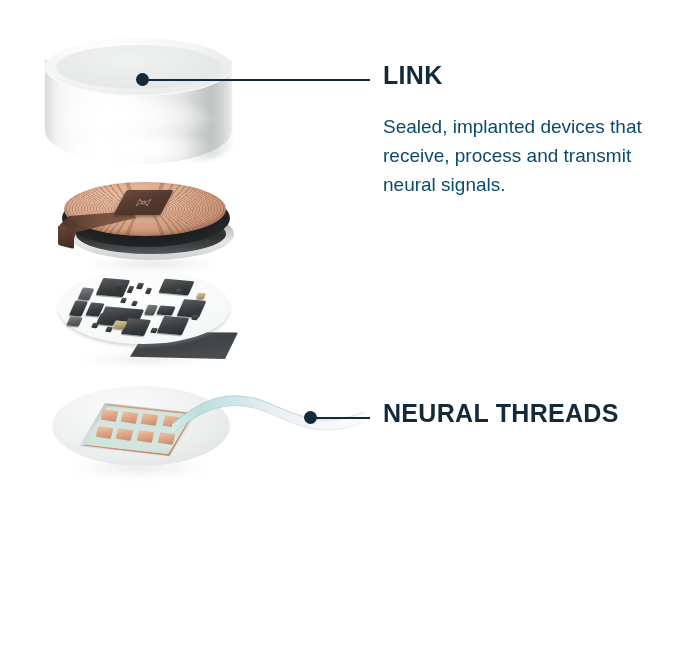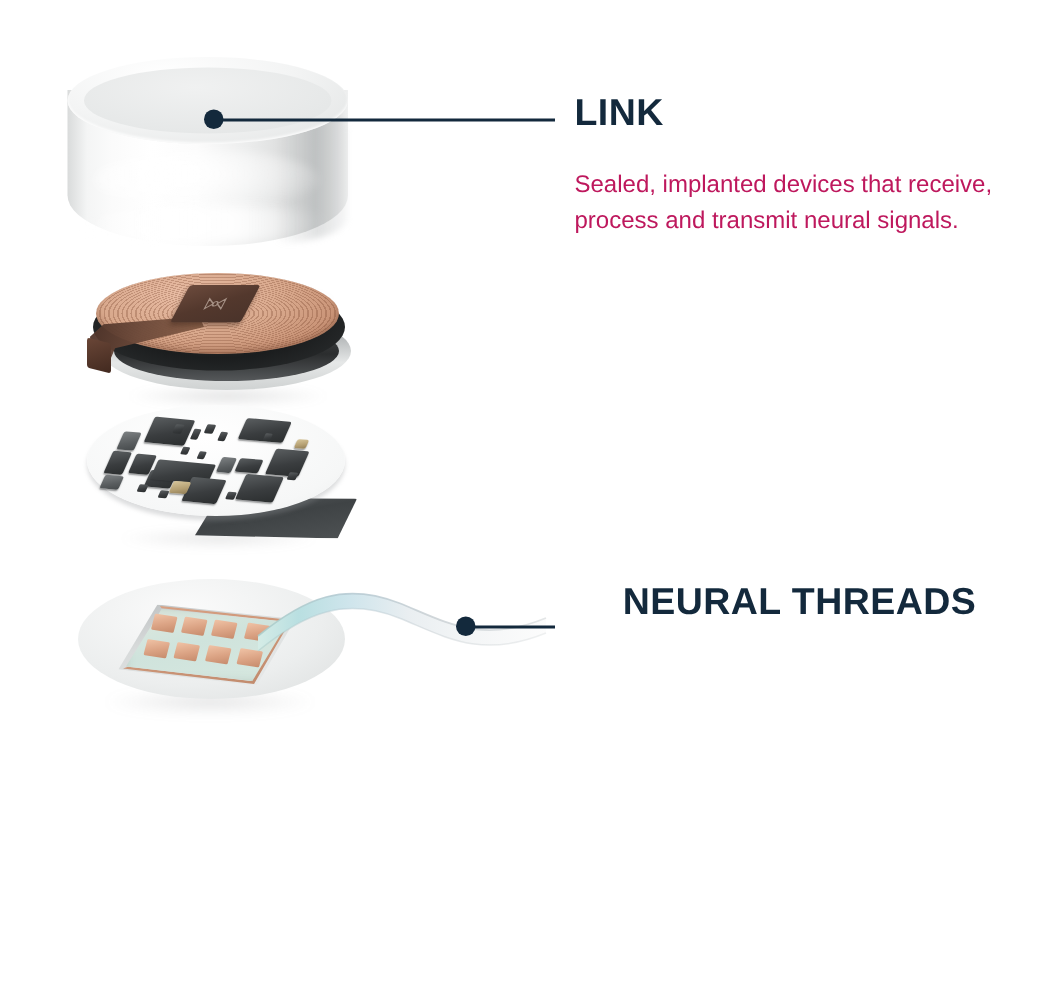--- a/index.html
+++ b/index.html
@@ -390,27 +390,27 @@
     margin: 0;
     font-size: 25px;
     font-weight: bold;
     letter-spacing: .3px;
     color: #13293c;
     line-height: 1.1;
     white-space: nowrap;
   }
   .text-block p {
     margin: 22px 0 0 0;
-    font-size: 16px;
+    font-size: 19px;
     line-height: 1.55;
-    color: #be185d;
+    color: #0c4a6e;
     font-weight: 400;
   }
   #link-text { top: 62px; }
-  #threads-text { top: 388px; text-align: center; }
+  #threads-text { top: 400px; }
 </style>
 </head>
 <body>
 
 <div class="stage">
 
   <div class="illustration">
 
     <div class="puck">
       <div class="puck-shadow"></div>

